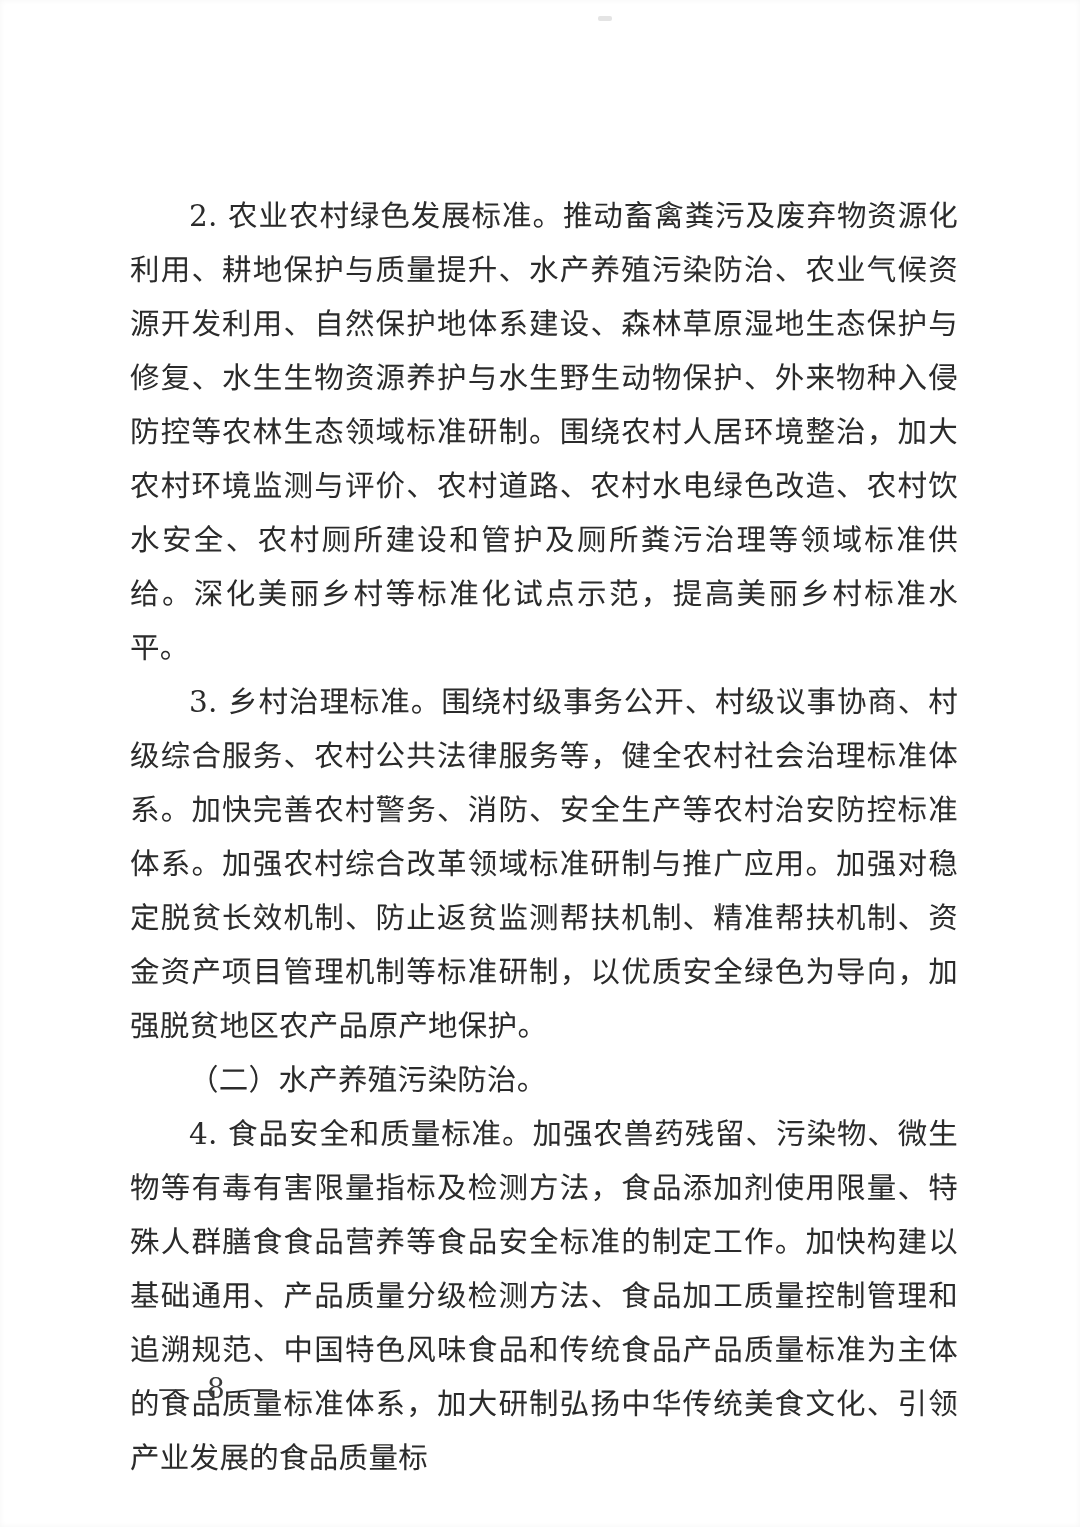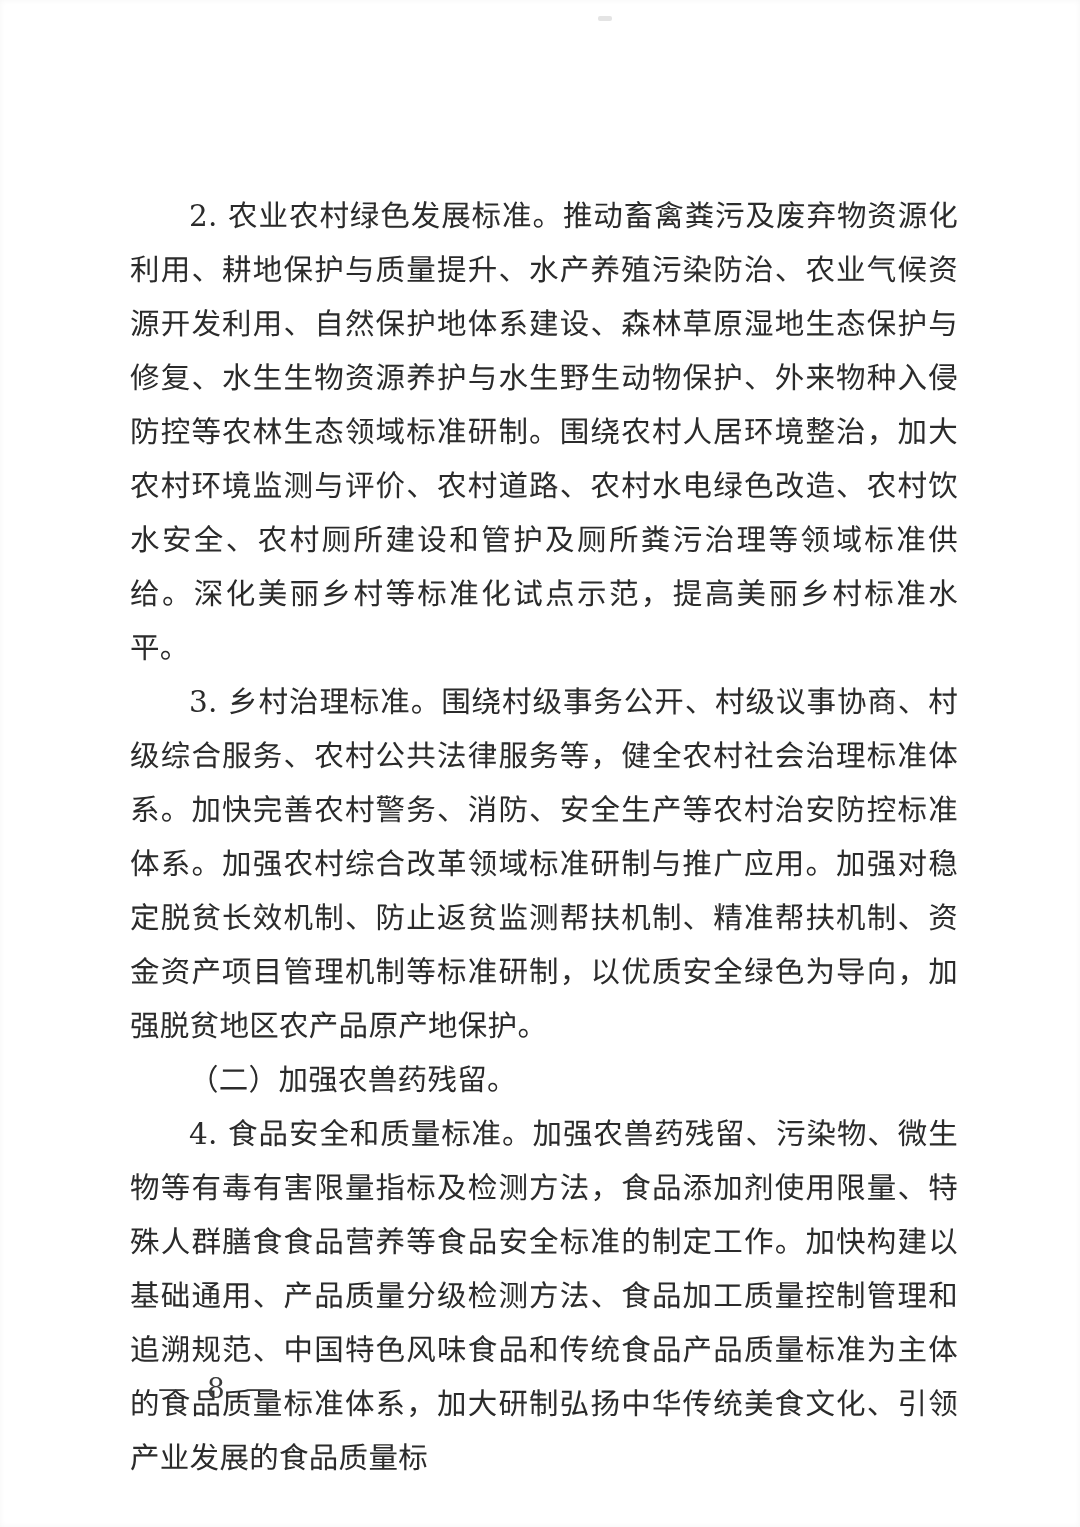--- a/index.html
+++ b/index.html
@@ -60,19 +60,19 @@
 </head>
 <body>
 
 <div class="page">
 
   <div class="scan-artifact"></div>
 
   <div class="content">
     <p>2. 农业农村绿色发展标准。推动畜禽粪污及废弃物资源化利用、耕地保护与质量提升、水产养殖污染防治、农业气候资源开发利用、自然保护地体系建设、森林草原湿地生态保护与修复、水生生物资源养护与水生野生动物保护、外来物种入侵防控等农林生态领域标准研制。围绕农村人居环境整治，加大农村环境监测与评价、农村道路、农村水电绿色改造、农村饮水安全、农村厕所建设和管护及厕所粪污治理等领域标准供给。深化美丽乡村等标准化试点示范，提高美丽乡村标准水平。</p>
     <p>3. 乡村治理标准。围绕村级事务公开、村级议事协商、村级综合服务、农村公共法律服务等，健全农村社会治理标准体系。加快完善农村警务、消防、安全生产等农村治安防控标准体系。加强农村综合改革领域标准研制与推广应用。加强对稳定脱贫长效机制、防止返贫监测帮扶机制、精准帮扶机制、资金资产项目管理机制等标准研制，以优质安全绿色为导向，加强脱贫地区农产品原产地保护。</p>
-    <p>（二）加强农兽药残留。</p>
+    <p>（二）水产养殖污染防治。</p>
     <p>4. 食品安全和质量标准。加强农兽药残留、污染物、微生物等有毒有害限量指标及检测方法，食品添加剂使用限量、特殊人群膳食食品营养等食品安全标准的制定工作。加快构建以基础通用、产品质量分级检测方法、食品加工质量控制管理和追溯规范、中国特色风味食品和传统食品产品质量标准为主体的食品质量标准体系，加大研制弘扬中华传统美食文化、引领产业发展的食品质量标</p>
   </div>
 
   <div class="footer">— 8 —</div>
 
 </div>
 
 </body></html>

